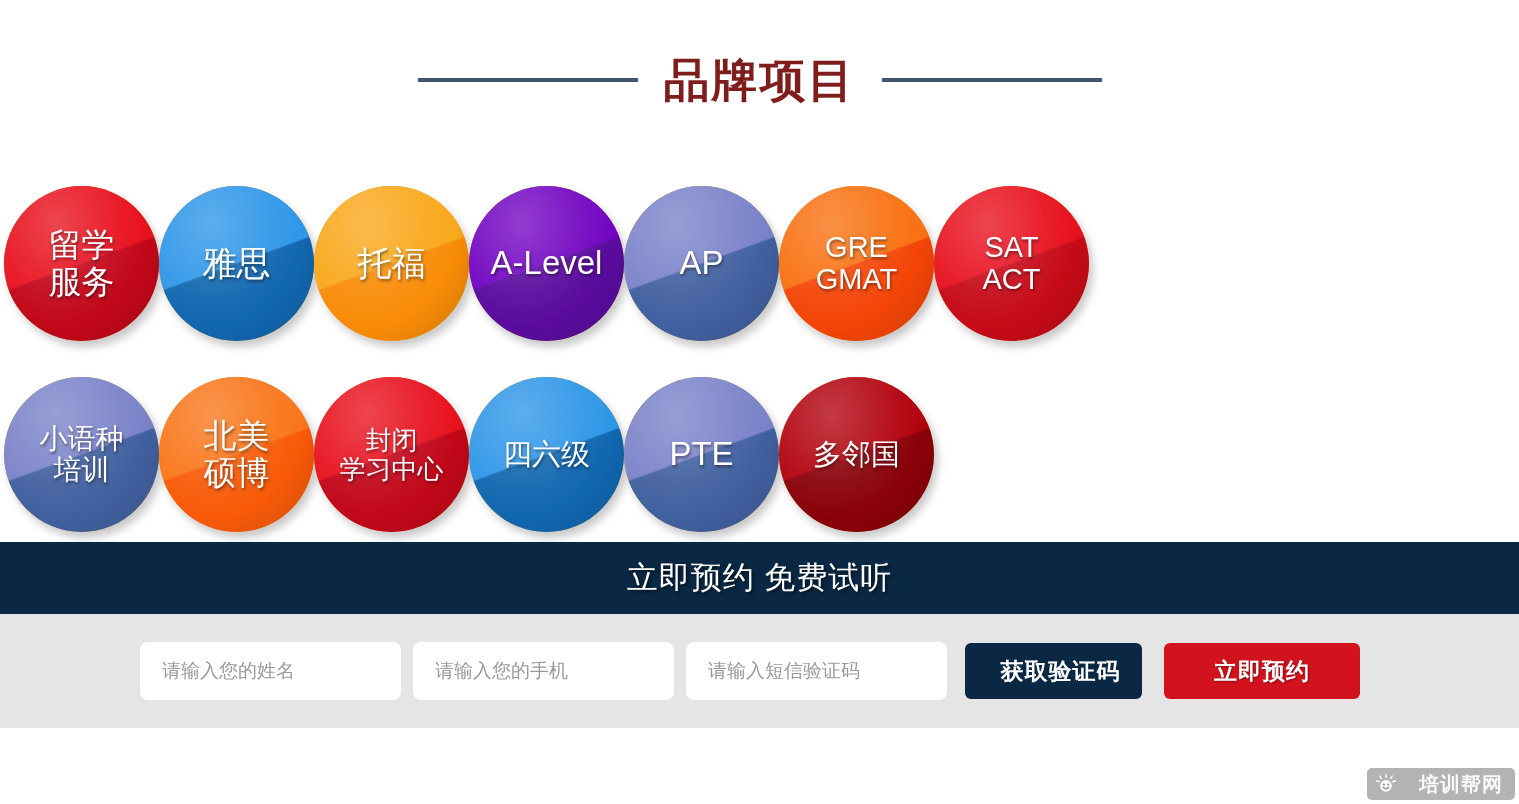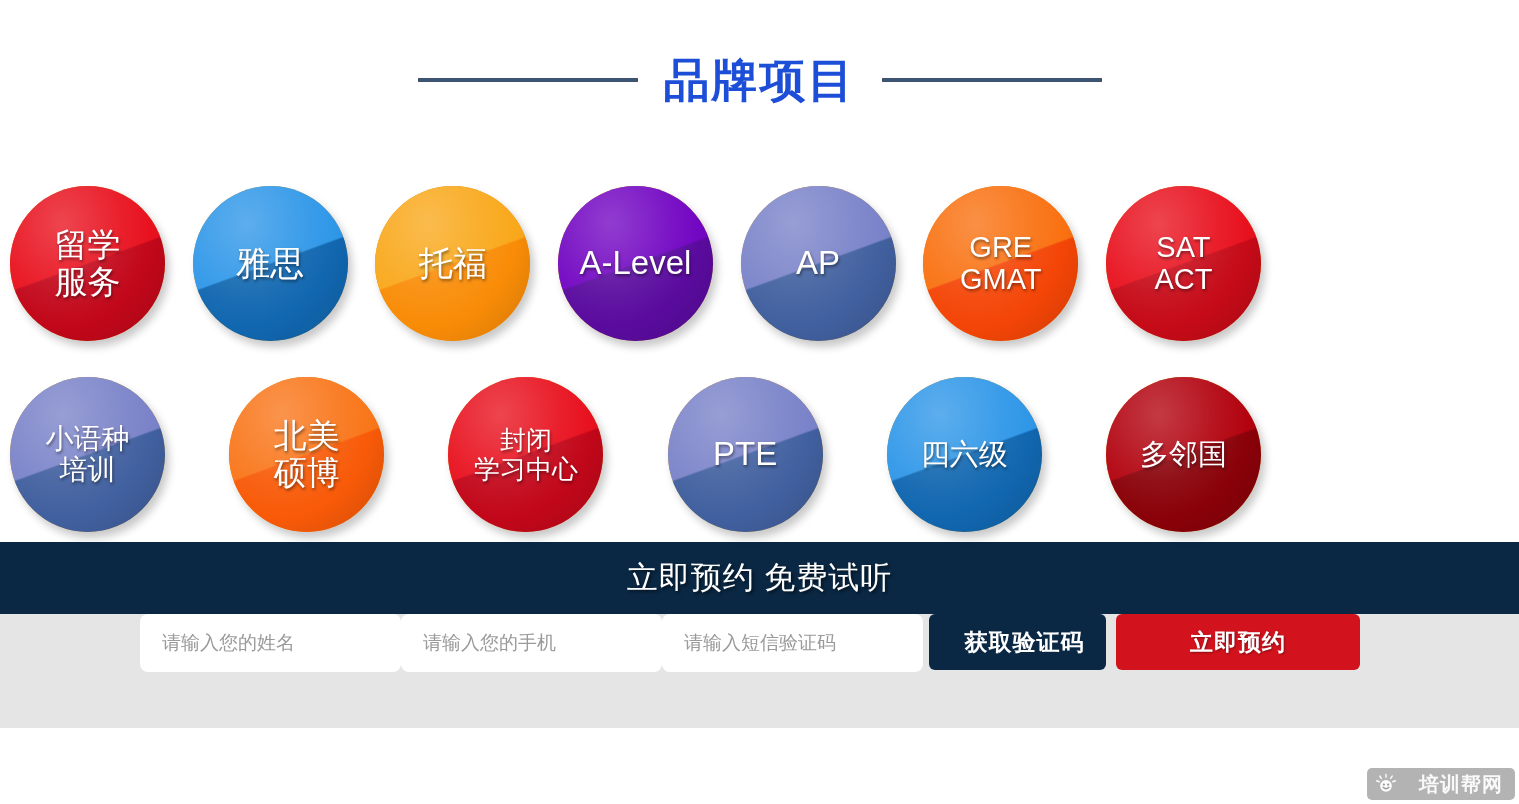--- a/index.html
+++ b/index.html
@@ -26,40 +26,39 @@
     gap: 26px;
   }
   .head-rule {
     width: 220px;
     height: 4px;
     background: #3d5570;
   }
   .head-title {
     font-size: 46px;
     font-weight: bold;
-    color: #1d4ed8;
+    color: #7f1d1d;
     letter-spacing: 2px;
     line-height: 1;
     white-space: nowrap;
   }
 
   
   .circle-grid {
     position: relative;
     width: 1519px;
     height: 382px;
   }
   .circle-row {
     position: absolute;
     left: 0;
     width: 1271px;
     height: 191px;
     display: flex;
-    justify-content: space-between;
-    padding: 0 10px;
+    padding: 0 4px;
   }
   .circle-row.row-1 { top: 26px; }
   .circle-row.row-2 { top: 217px; }
 
   .circle-cell {
     width: 155px;
     height: 155px;
     position: relative;
     flex: 0 0 155px;
   }
@@ -132,22 +131,23 @@
     font-weight: normal;
     letter-spacing: 1px;
     text-shadow: 2px 2px 3px rgba(0,0,0,0.55);
   }
 
   
   .form-strip {
     height: 114px;
     background: #e5e5e5;
     display: flex;
-    align-items: flex-start;
+    align-items: center;
     padding-left: 140px;
+    gap: 12px;
   }
   .field {
     width: 261px;
     height: 58px;
     background: #ffffff;
     border: none;
     border-radius: 8px;
     font-size: 19px;
     color: #555555;
     padding: 0 22px;
@@ -161,21 +161,21 @@
     border: none;
     border-radius: 6px;
     color: #ffffff;
     font-size: 23px;
     font-weight: bold;
     cursor: pointer;
     font-family: "Liberation Sans", "DejaVu Sans", sans-serif;
     letter-spacing: 1px;
   }
   .btn-code   { width: 177px; background: #0a2844; margin-left: 6px; padding-left: 20px; }
-  .btn-submit { width: 244px; background: #d2121c; margin-left: 10px;
+  .btn-submit { width: 196px; background: #d2121c; margin-left: 10px;
                 text-shadow: 1px 1px 2px rgba(0,0,0,0.35); }
 
   
   .watermark {
     position: absolute;
     right: 4px;
     bottom: 4px;
     height: 32px;
     padding: 0 12px 0 8px;
     background: rgba(150,150,150,0.72);
@@ -256,27 +256,27 @@
 硕博</div>
         </div>
       </div>
       <div class="circle-cell">
         <div class="badge" style="--c-light: #e8111e; --c-dark: #c2071a;">
           <div class="badge-label sz-wide">封闭
 学习中心</div>
         </div>
       </div>
       <div class="circle-cell">
+        <div class="badge" style="--c-light: #2f97e8; --c-dark: #1167b0;">
+          <div class="badge-label sz-small">四六级</div>
+        </div>
+      </div>
+      <div class="circle-cell">
         <div class="badge" style="--c-light: #7a83c9; --c-dark: #41609f;">
           <div class="badge-label sz-lat">PTE</div>
-        </div>
-      </div>
-      <div class="circle-cell">
-        <div class="badge" style="--c-light: #2f97e8; --c-dark: #1167b0;">
-          <div class="badge-label sz-small">四六级</div>
         </div>
       </div>
       <div class="circle-cell">
         <div class="badge" style="--c-light: #b2030f; --c-dark: #8a0109;">
           <div class="badge-label sz-small">多邻国</div>
         </div>
       </div>
     </div>
 </div>
 

